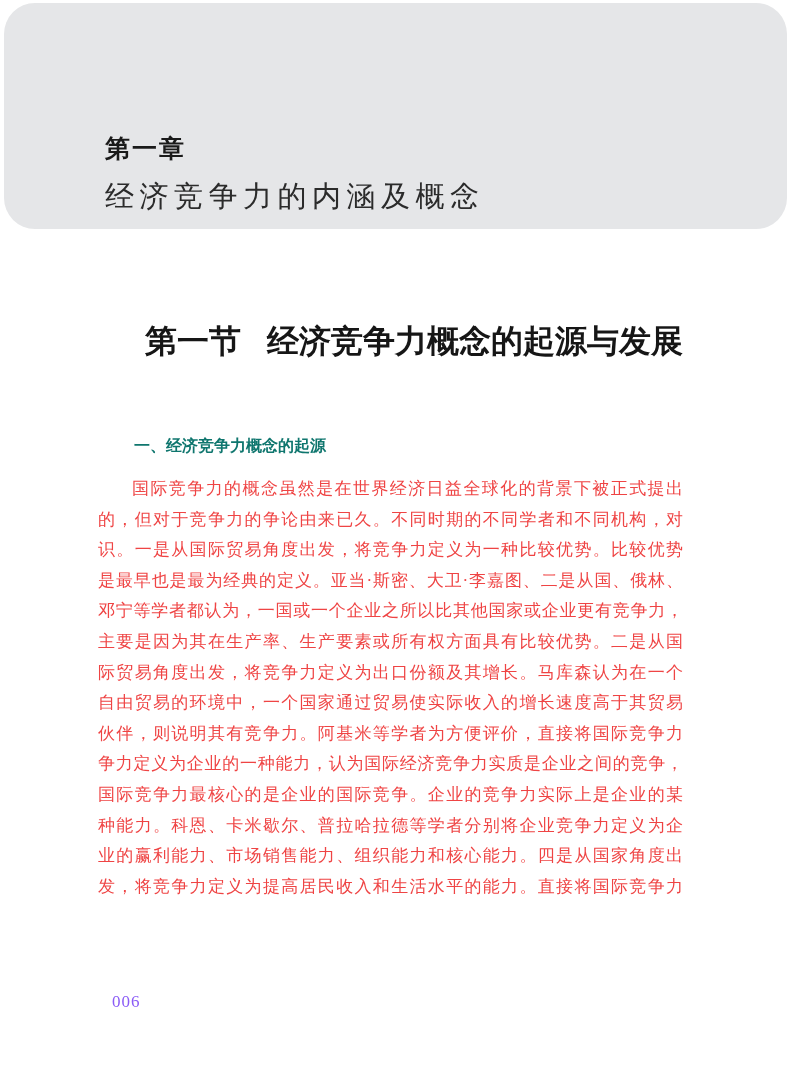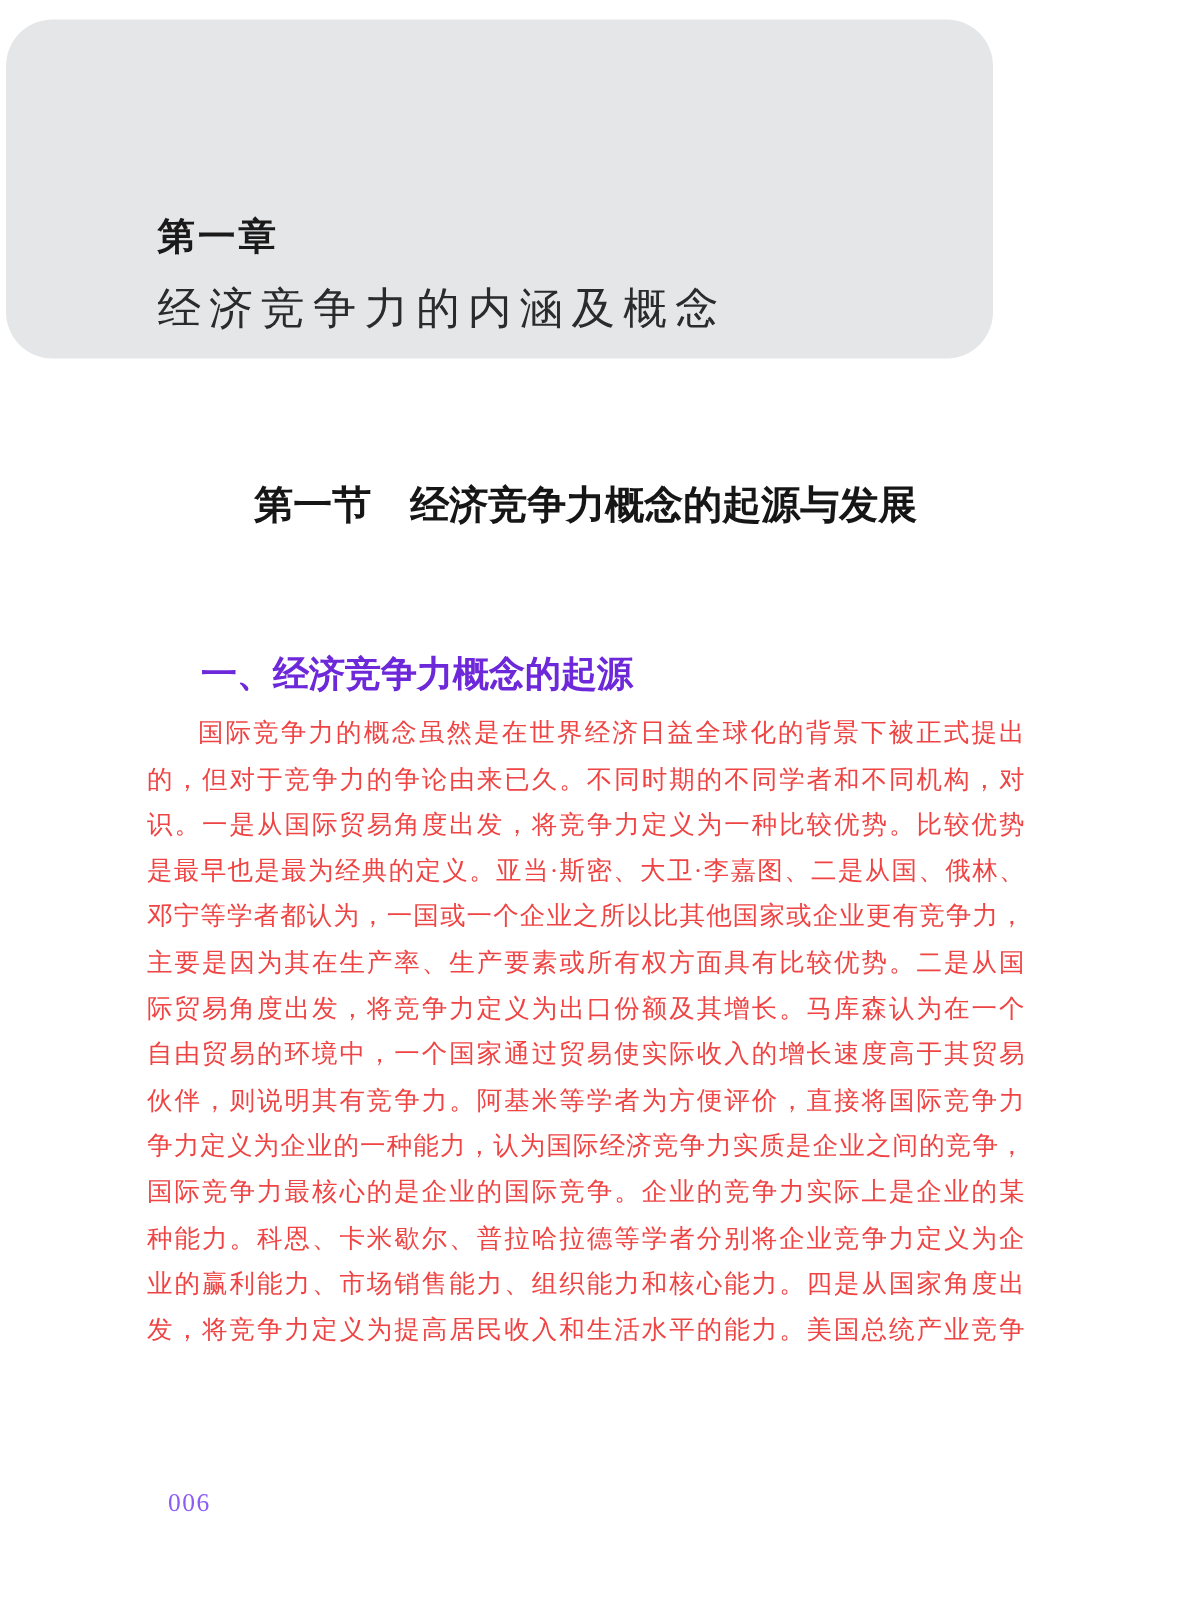--- a/index.html
+++ b/index.html
@@ -12,22 +12,22 @@
     width: 799px;
     height: 1073px;
     background: #ffffff;
     overflow: hidden;
     font-family: "Liberation Serif", serif;
     color: #1c1c1c;
   }
   .chapter-band {
     position: absolute;
     left: 4px;
-    top: 13px;
-    width: 658px;
+    top: 3px;
+    width: 783px;
     height: 226px;
     background: #e5e6e8;
     border-radius: 31px;
   }
   .chapter-number {
     position: absolute;
     left: 101px;
     top: 131px;
     font-family: "Liberation Serif", serif;
     font-size: 25px;
@@ -45,42 +45,42 @@
     font-size: 29px;
     letter-spacing: 5.5px;
     color: #2b2b2b;
     line-height: 1.2;
   }
   .section-title {
     position: absolute;
     left: 98px;
     top: 321px;
     width: 585px;
-    text-align: center;
+    text-align: right;
     font-family: "Liberation Serif", serif;
-    font-size: 26px;
+    font-size: 32px;
     font-weight: bold;
     color: #161616;
     line-height: 1.25;
     white-space: nowrap;
   }
   .section-title .section-name {
     margin-left: 26px;
   }
   .subsection-heading {
     position: absolute;
     left: 98px;
     top: 437px;
     width: 585px;
     padding-left: 36px;
     box-sizing: border-box;
     font-family: Liberation Mono, monospace;
-    font-size: 24px;
+    font-size: 16px;
     font-weight: bold;
-    color: #6d28d9;
+    color: #0f766e;
     line-height: 1.25;
   }
   .body-text {
     position: absolute;
     left: 98px;
     top: 474px;
     width: 585px;
     font-family: "Liberation Serif", serif;
     font-size: 17px;
     line-height: 30.6px;
@@ -128,18 +128,18 @@
       <div class="body-line">是最早也是最为经典的定义。亚当·斯密、大卫·李嘉图、二是从国、俄林、</div>
       <div class="body-line">邓宁等学者都认为，一国或一个企业之所以比其他国家或企业更有竞争力，</div>
       <div class="body-line">主要是因为其在生产率、生产要素或所有权方面具有比较优势。二是从国</div>
       <div class="body-line">际贸易角度出发，将竞争力定义为出口份额及其增长。马库森认为在一个</div>
       <div class="body-line">自由贸易的环境中，一个国家通过贸易使实际收入的增长速度高于其贸易</div>
       <div class="body-line">伙伴，则说明其有竞争力。阿基米等学者为方便评价，直接将国际竞争力</div>
       <div class="body-line">争力定义为企业的一种能力，认为国际经济竞争力实质是企业之间的竞争，</div>
       <div class="body-line">国际竞争力最核心的是企业的国际竞争。企业的竞争力实际上是企业的某</div>
       <div class="body-line">种能力。科恩、卡米歇尔、普拉哈拉德等学者分别将企业竞争力定义为企</div>
       <div class="body-line">业的赢利能力、市场销售能力、组织能力和核心能力。四是从国家角度出</div>
-      <div class="body-line">发，将竞争力定义为提高居民收入和生活水平的能力。美国总统产业竞争</div>
+      <div class="body-line">发，将竞争力定义为提高居民收入和生活水平的能力。直接将国际竞争力</div>
     </div>
 
   <div class="page-number">006</div>
 
 </div>
 
 </body></html>

